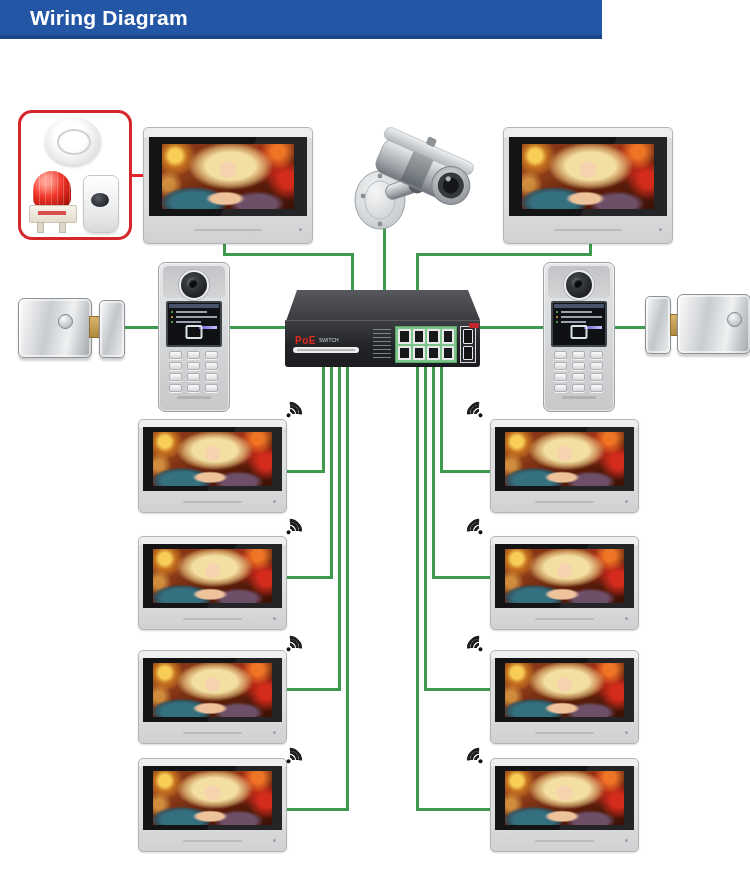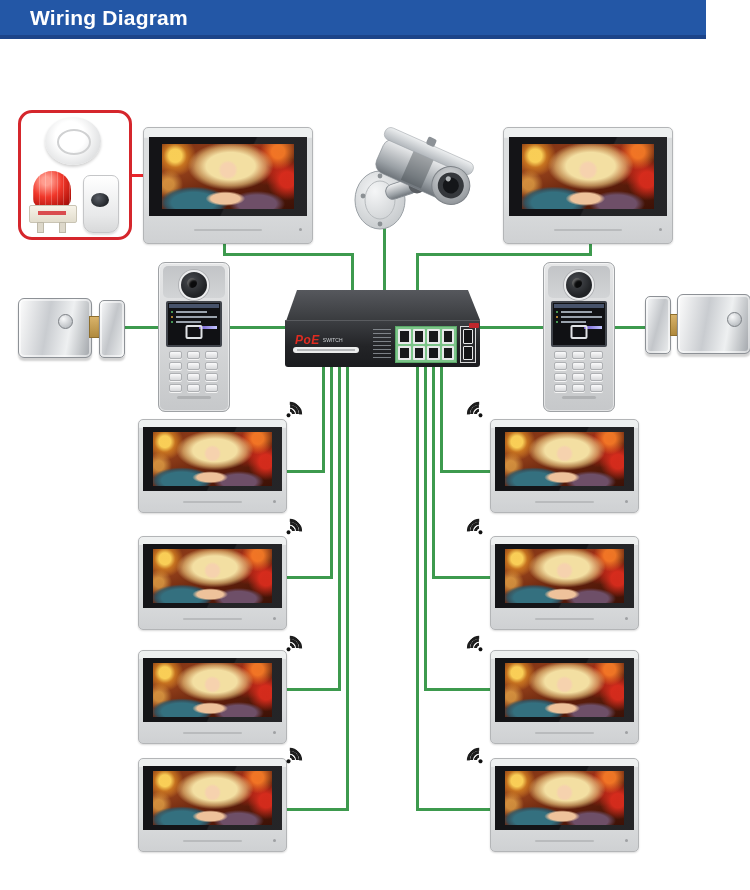--- a/index.html
+++ b/index.html
@@ -1,20 +1,20 @@
 <!DOCTYPE html>
 <html><head>
 <meta charset="utf-8">
 <style>
   html,body{margin:0;padding:0;background:#f4f4f4}
   #canvas{position:relative;width:750px;height:890px;background:#ffffff;overflow:hidden;
           font-family:"Liberation Sans","DejaVu Sans",sans-serif}
 
   
-  .hdr{position:absolute;left:0;top:0;width:706px;height:35px;background:#2357a6;
+  .hdr{position:absolute;left:0;top:0;width:602px;height:35px;background:#2357a6;
        border-bottom:4px solid #1c4489;z-index:4}
   .hdr h1{margin:0;padding:5px 0 0 30px;font-size:21px;line-height:26px;color:#fff;
           font-weight:bold;letter-spacing:.2px}
 
   
   .wire{position:absolute;z-index:1}
   .wire.g{background:#3d9a4e}
   .wire.r{background:#e8252b}
 
   
@@ -107,21 +107,21 @@
           background:#b0b2b4;border-radius:2px}
 
   
   .switch{left:285px;top:290px;width:195px;height:76px}
   .sw-top{position:absolute;left:0;top:0;width:195px;height:34px;
           background:linear-gradient(180deg,#56585d,#36383b);
           clip-path:polygon(12px 0,183px 0,195px 30px,0 34px)}
   .sw-front{position:absolute;left:0;top:30px;width:195px;height:46px;border-radius:0 0 3px 3px;
           background:linear-gradient(180deg,#3c3e42,#232427 55%,#1b1c1f);border-top:1px solid #5a5c60}
   .sw-brand{position:absolute;left:10px;top:9px;white-space:nowrap}
-  .sw-brand b{color:#e02b20;font-size:12px;font-style:italic;letter-spacing:.5px}
+  .sw-brand b{color:#e02b20;font-size:10px;letter-spacing:.5px}
   .sw-brand span{color:#cfd3d6;font-size:5px;margin-left:3px;vertical-align:2px}
   .sw-strip{position:absolute;left:8px;top:26px;width:66px;height:6px;background:#eceded;border-radius:3px}
   .sw-strip::after{content:"";position:absolute;left:4px;top:2px;right:4px;height:2px;background:#b7b9bb}
   .sw-leds{position:absolute;left:88px;top:8px;width:18px;height:32px;opacity:.75;
           background:repeating-linear-gradient(to bottom,#9aa0a6 0 1px,transparent 1px 4px)}
   .sw-ports{position:absolute;left:110px;top:5px;width:62px;height:37px;background:#7cc489;
           border:1px solid #5aa768;display:grid;grid-template-columns:repeat(4,1fr);
           grid-template-rows:1fr 1fr;gap:2px;padding:2px;box-sizing:border-box}
   .sw-ports span{background:#17181a;border:2px solid #e8e9ea;border-radius:1px}
   .sw-uplink{position:absolute;left:175px;top:5px;width:16px;height:37px;border:1px solid #d8d9da;

